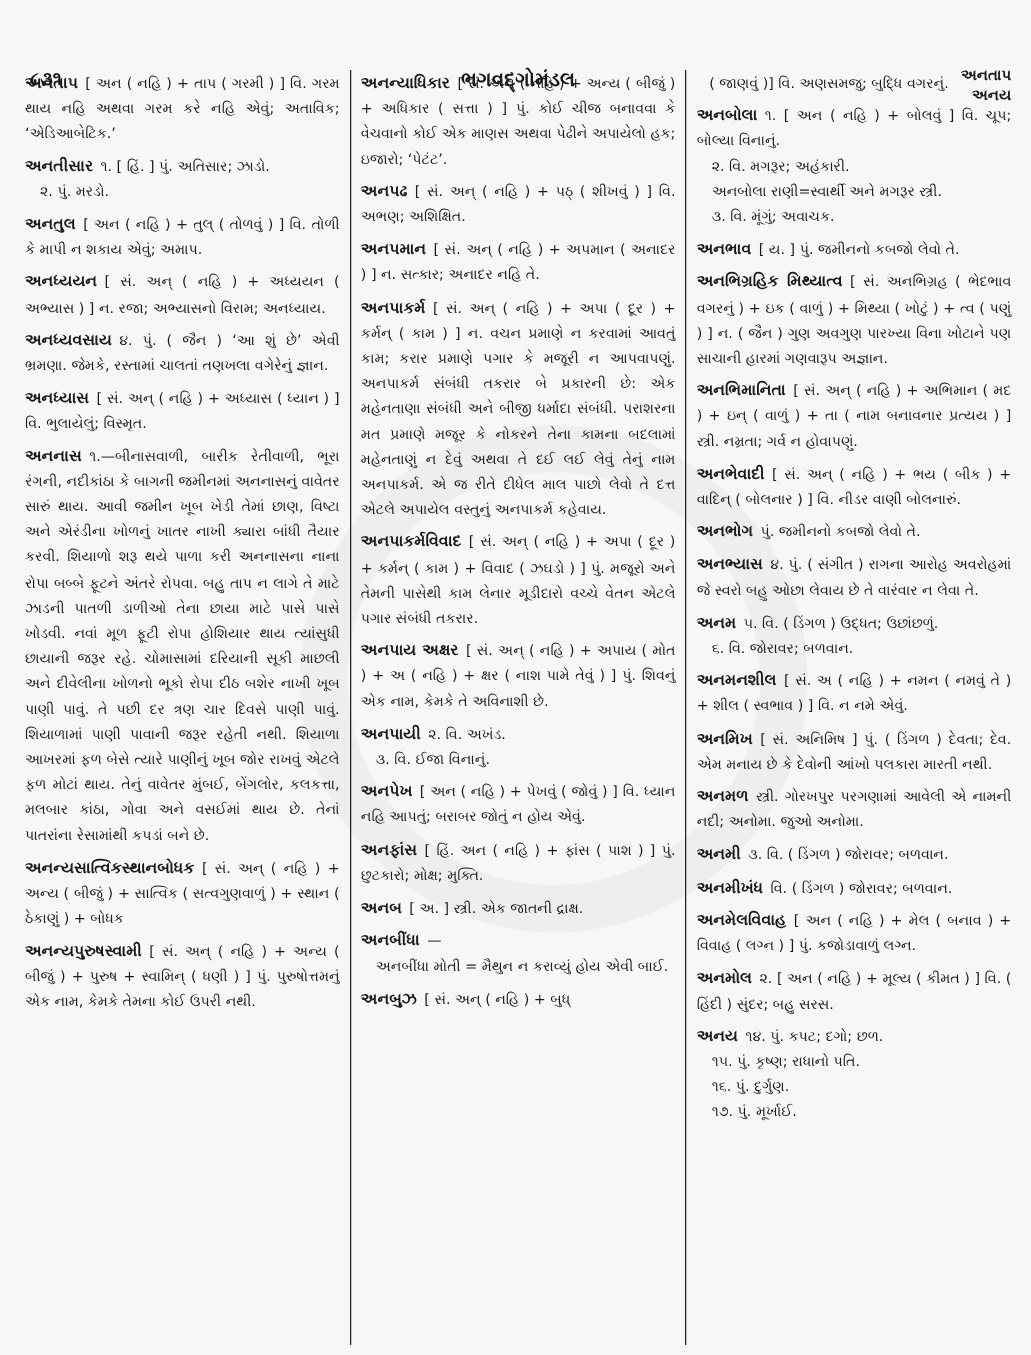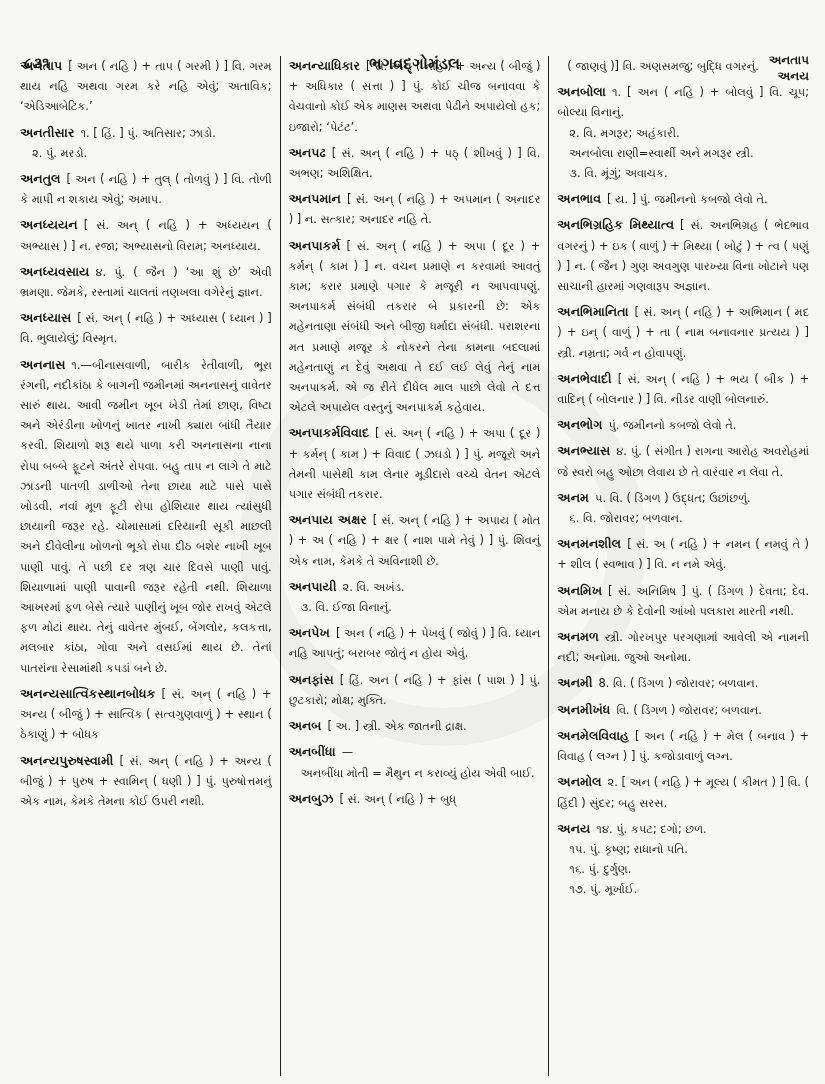--- a/index.html
+++ b/index.html
@@ -85,19 +85,19 @@
       <div class="entry"><span class="hw">અનભાવ</span><span class="body">[ ય. ] પું. જમીનનો કબજો લેવો તે.</span></div>
       <div class="entry"><span class="hw">અનભિગ્રહિક મિથ્યાત્વ</span><span class="body">[ સં. અનભિગ્રહ ( ભેદભાવ વગરનું ) + ઇક ( વાળું ) + મિથ્યા ( ખોટું ) + ત્વ ( પણું ) ] ન. ( જૈન ) ગુણ અવગુણ પારખ્યા વિના ખોટાને પણ સાચાની હારમાં ગણવારૂપ અજ્ઞાન.</span></div>
       <div class="entry"><span class="hw">અનભિમાનિતા</span><span class="body">[ સં. અન્ ( નહિ ) + અભિમાન ( મદ ) + ઇન્ ( વાળું ) + તા ( નામ બનાવનાર પ્રત્યય ) ] સ્ત્રી. નમ્રતા; ગર્વ ન હોવાપણું.</span></div>
       <div class="entry"><span class="hw">અનભેવાદી</span><span class="body">[ સં. અન્ ( નહિ ) + ભય ( બીક ) + વાદિન્ ( બોલનાર ) ] વિ. નીડર વાણી બોલનારું.</span></div>
       <div class="entry"><span class="hw">અનભોગ</span><span class="body">પું. જમીનનો કબજો લેવો તે.</span></div>
       <div class="entry"><span class="hw">અનભ્યાસ</span><span class="body">૪. પું. ( સંગીત ) રાગના આરોહ અવરોહમાં જે સ્વરો બહુ ઓછા લેવાય છે તે વારંવાર ન લેવા તે.</span></div>
       <div class="entry"><span class="hw">અનમ</span><span class="body">૫. વિ. ( ડિંગળ ) ઉદ્ધત; ઉછાંછળું.</span><span class="sub">૬. વિ. જોરાવર; બળવાન.</span></div>
       <div class="entry"><span class="hw">અનમનશીલ</span><span class="body">[ સં. અ ( નહિ ) + નમન ( નમવું તે ) + શીલ ( સ્વભાવ ) ] વિ. ન નમે એવું.</span></div>
       <div class="entry"><span class="hw">અનમિખ</span><span class="body">[ સં. અનિમિષ ] પું. ( ડિંગળ ) દેવતા; દેવ. એમ મનાય છે કે દેવોની આંખો પલકારા મારતી નથી.</span></div>
       <div class="entry"><span class="hw">અનમળ</span><span class="body">સ્ત્રી. ગોરખપુર પરગણામાં આવેલી એ નામની નદી; અનોમા. જુઓ અનોમા.</span></div>
-      <div class="entry"><span class="hw">અનમી</span><span class="body">8. વિ. ( ડિંગળ ) જોરાવર; બળવાન.</span></div>
+      <div class="entry"><span class="hw">અનમી</span><span class="body">૩. વિ. ( ડિંગળ ) જોરાવર; બળવાન.</span></div>
       <div class="entry"><span class="hw">અનમીખંધ</span><span class="body">વિ. ( ડિંગળ ) જોરાવર; બળવાન.</span></div>
       <div class="entry"><span class="hw">અનમેલવિવાહ</span><span class="body">[ અન ( નહિ ) + મેલ ( બનાવ ) + વિવાહ ( લગ્ન ) ] પું. કજોડાવાળું લગ્ન.</span></div>
       <div class="entry"><span class="hw">અનમોલ</span><span class="body">૨. [ અન ( નહિ ) + મૂલ્ય ( કીમત ) ] વિ. ( હિંદી ) સુંદર; બહુ સરસ.</span></div>
       <div class="entry"><span class="hw">અનય</span><span class="body">૧૪. પું. કપટ; દગો; છળ.</span><span class="sub">૧૫. પું. કૃષ્ણ; રાધાનો પતિ.</span><span class="sub">૧૬. પું. દુર્ગુણ.</span><span class="sub">૧૭. પું. મૂર્ખાઈ.</span></div>
     </div>
 </div>
 
 </body></html>

